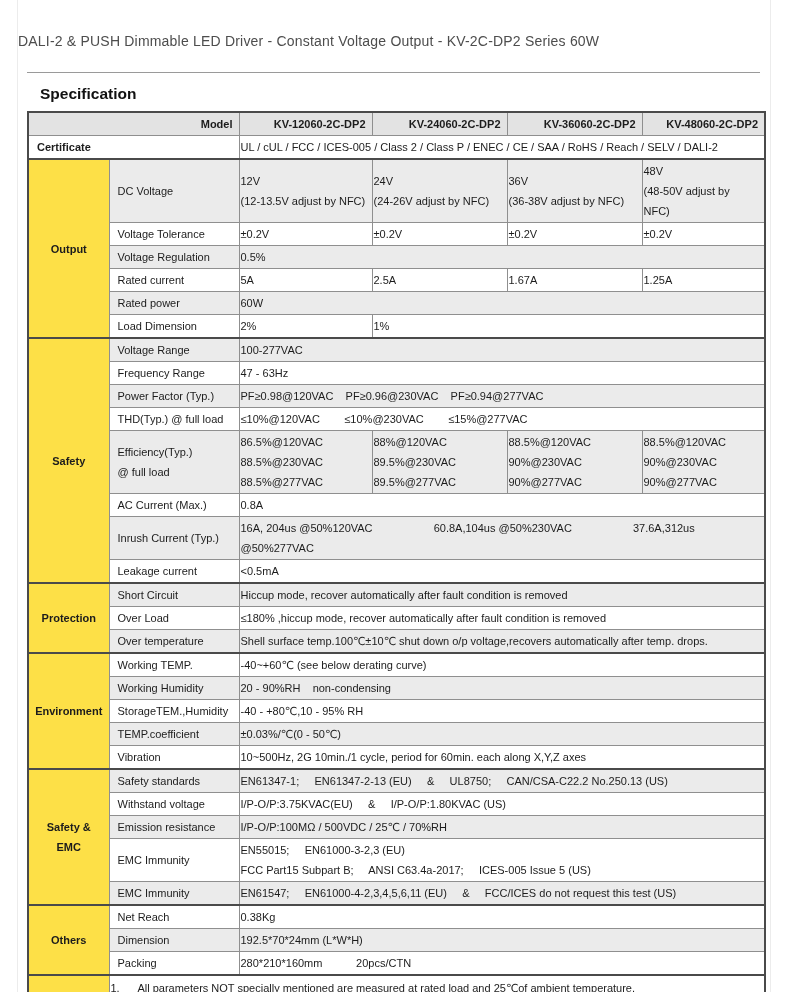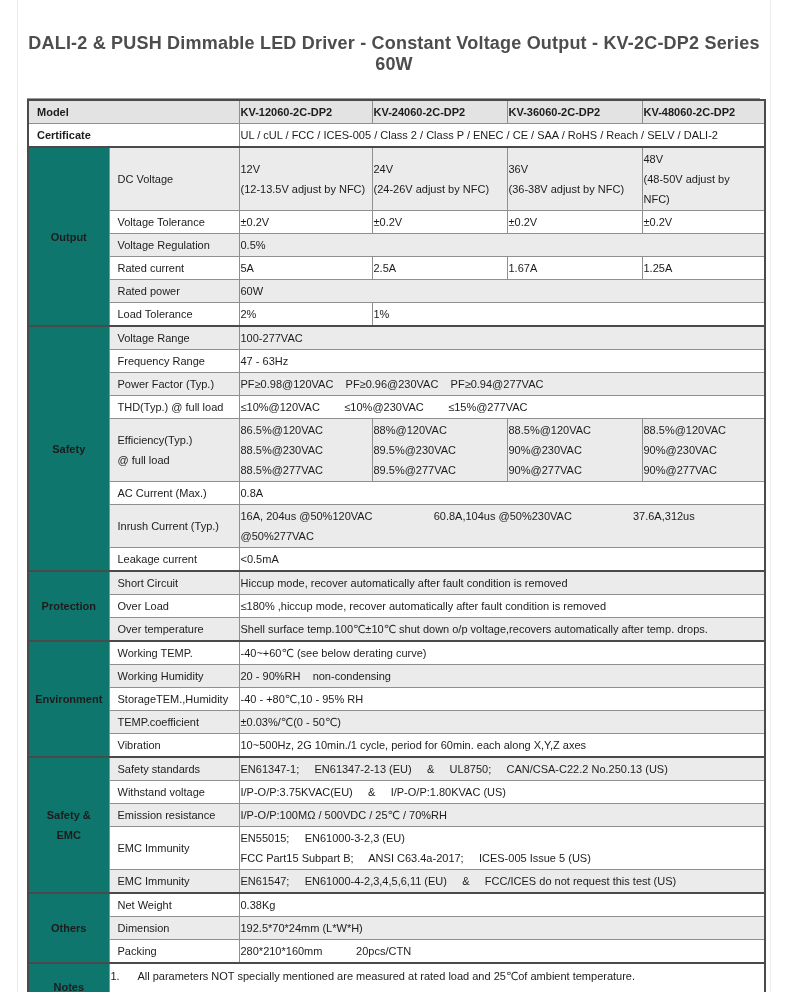--- a/index.html
+++ b/index.html
@@ -15,51 +15,52 @@
   body{
     width:789px;height:992px;background:#ffffff;overflow:hidden;
     font-family:"Liberation Sans","DejaVu Sans",sans-serif;color:var(--body-text);
   }
   .page{
     margin:0 18px 0 17px;min-height:992px;
     border-left:1px solid #ececec;border-right:1px solid #ececec;
     padding-top:1px;
   }
   .doc-title{
-    margin-top:32px;text-align:center;font-size:18px;font-weight:bold;
+    margin-top:32px;font-size:14px;font-weight:normal;
     color:var(--title-text);letter-spacing:0.2px;
   }
   .rule{border-top:1px solid #9a9a9a;margin:23px 10px 0 9px;height:0;}
   .heading{font-size:15.5px;font-weight:bold;color:#111;margin:12px 0 8px 22px;}
   table.spec{
     border-collapse:collapse;table-layout:fixed;width:737px;margin-left:9px;
     border:2px solid var(--section-line);
   }
   .spec td{
     border:1px solid var(--grid-line);
     font-size:11px;line-height:20px;height:20px;
     padding:1px 6px;vertical-align:middle;
     white-space:pre-wrap;overflow:hidden;
   }
   .spec td.b{font-weight:bold;}
   .spec td.g{background:var(--row-alt-fill);}
-  .spec tr.hd td{background:var(--header-fill);}
+  .spec tr.hd td{background:var(--header-fill);text-align:right;}
   .spec td.lbl{padding-left:8px;}
   .spec td.val{padding-left:1px;}
-  .spec td.grp{background:#0f766e;text-align:center;font-weight:bold;}
+  .spec td.grp{background:#fde047;text-align:center;font-weight:bold;}
   .spec tr.sec td{border-bottom:2px solid var(--section-line);}
   .spec td.grp{border-bottom:2px solid var(--section-line);}
   .spec td.notes{line-height:21px;padding-top:2px;padding-bottom:2px;}
 </style>
 </head>
 <body>
 
 <div class="page">
   <div class="doc-title">DALI-2 &amp; PUSH Dimmable LED Driver - Constant Voltage Output - KV-2C-DP2 Series 60W</div>
   <div class="rule"></div>
+  <div class="heading">Specification</div>
 
   <table class="spec">
     <colgroup>
       <col style="width:81px">
       <col style="width:130px">
       <col style="width:133px">
       <col style="width:135px">
       <col style="width:135px">
       <col style="width:123px">
     </colgroup>
@@ -103,21 +104,21 @@
           <td class="val">5A</td>
           <td class="val">2.5A</td>
           <td class="val">1.67A</td>
           <td class="val">1.25A</td>
         </tr>
         <tr>
           <td class="lbl g">Rated power</td>
           <td class="val g" colspan="4">60W</td>
         </tr>
         <tr class="sec">
-          <td class="lbl">Load Tolerance</td>
+          <td class="lbl">Load Dimension</td>
           <td class="val">2%</td>
           <td class="val" colspan="3">1%</td>
         </tr>
         <tr>
           <td class="grp" rowspan="8">Safety</td>
           <td class="lbl g">Voltage Range</td>
           <td class="val g" colspan="4">100-277VAC</td>
         </tr>
         <tr>
           <td class="lbl">Frequency Range</td>
@@ -210,21 +211,21 @@
           <td class="lbl">EMC Immunity</td>
           <td class="val" colspan="4">EN55015;     EN61000-3-2,3 (EU)
 FCC Part15 Subpart B;     ANSI C63.4a-2017;     ICES-005 Issue 5 (US)</td>
         </tr>
         <tr class="sec">
           <td class="lbl g">EMC Immunity</td>
           <td class="val g" colspan="4">EN61547;     EN61000-4-2,3,4,5,6,11 (EU)     &amp;     FCC/ICES do not request this test (US)</td>
         </tr>
         <tr>
           <td class="grp" rowspan="3">Others</td>
-          <td class="lbl">Net Weight</td>
+          <td class="lbl">Net Reach</td>
           <td class="val" colspan="4">0.38Kg</td>
         </tr>
         <tr>
           <td class="lbl g">Dimension</td>
           <td class="val g" colspan="4">192.5*70*24mm (L*W*H)</td>
         </tr>
         <tr class="sec">
           <td class="lbl">Packing</td>
           <td class="val" colspan="4">280*210*160mm           20pcs/CTN</td>
         </tr>

